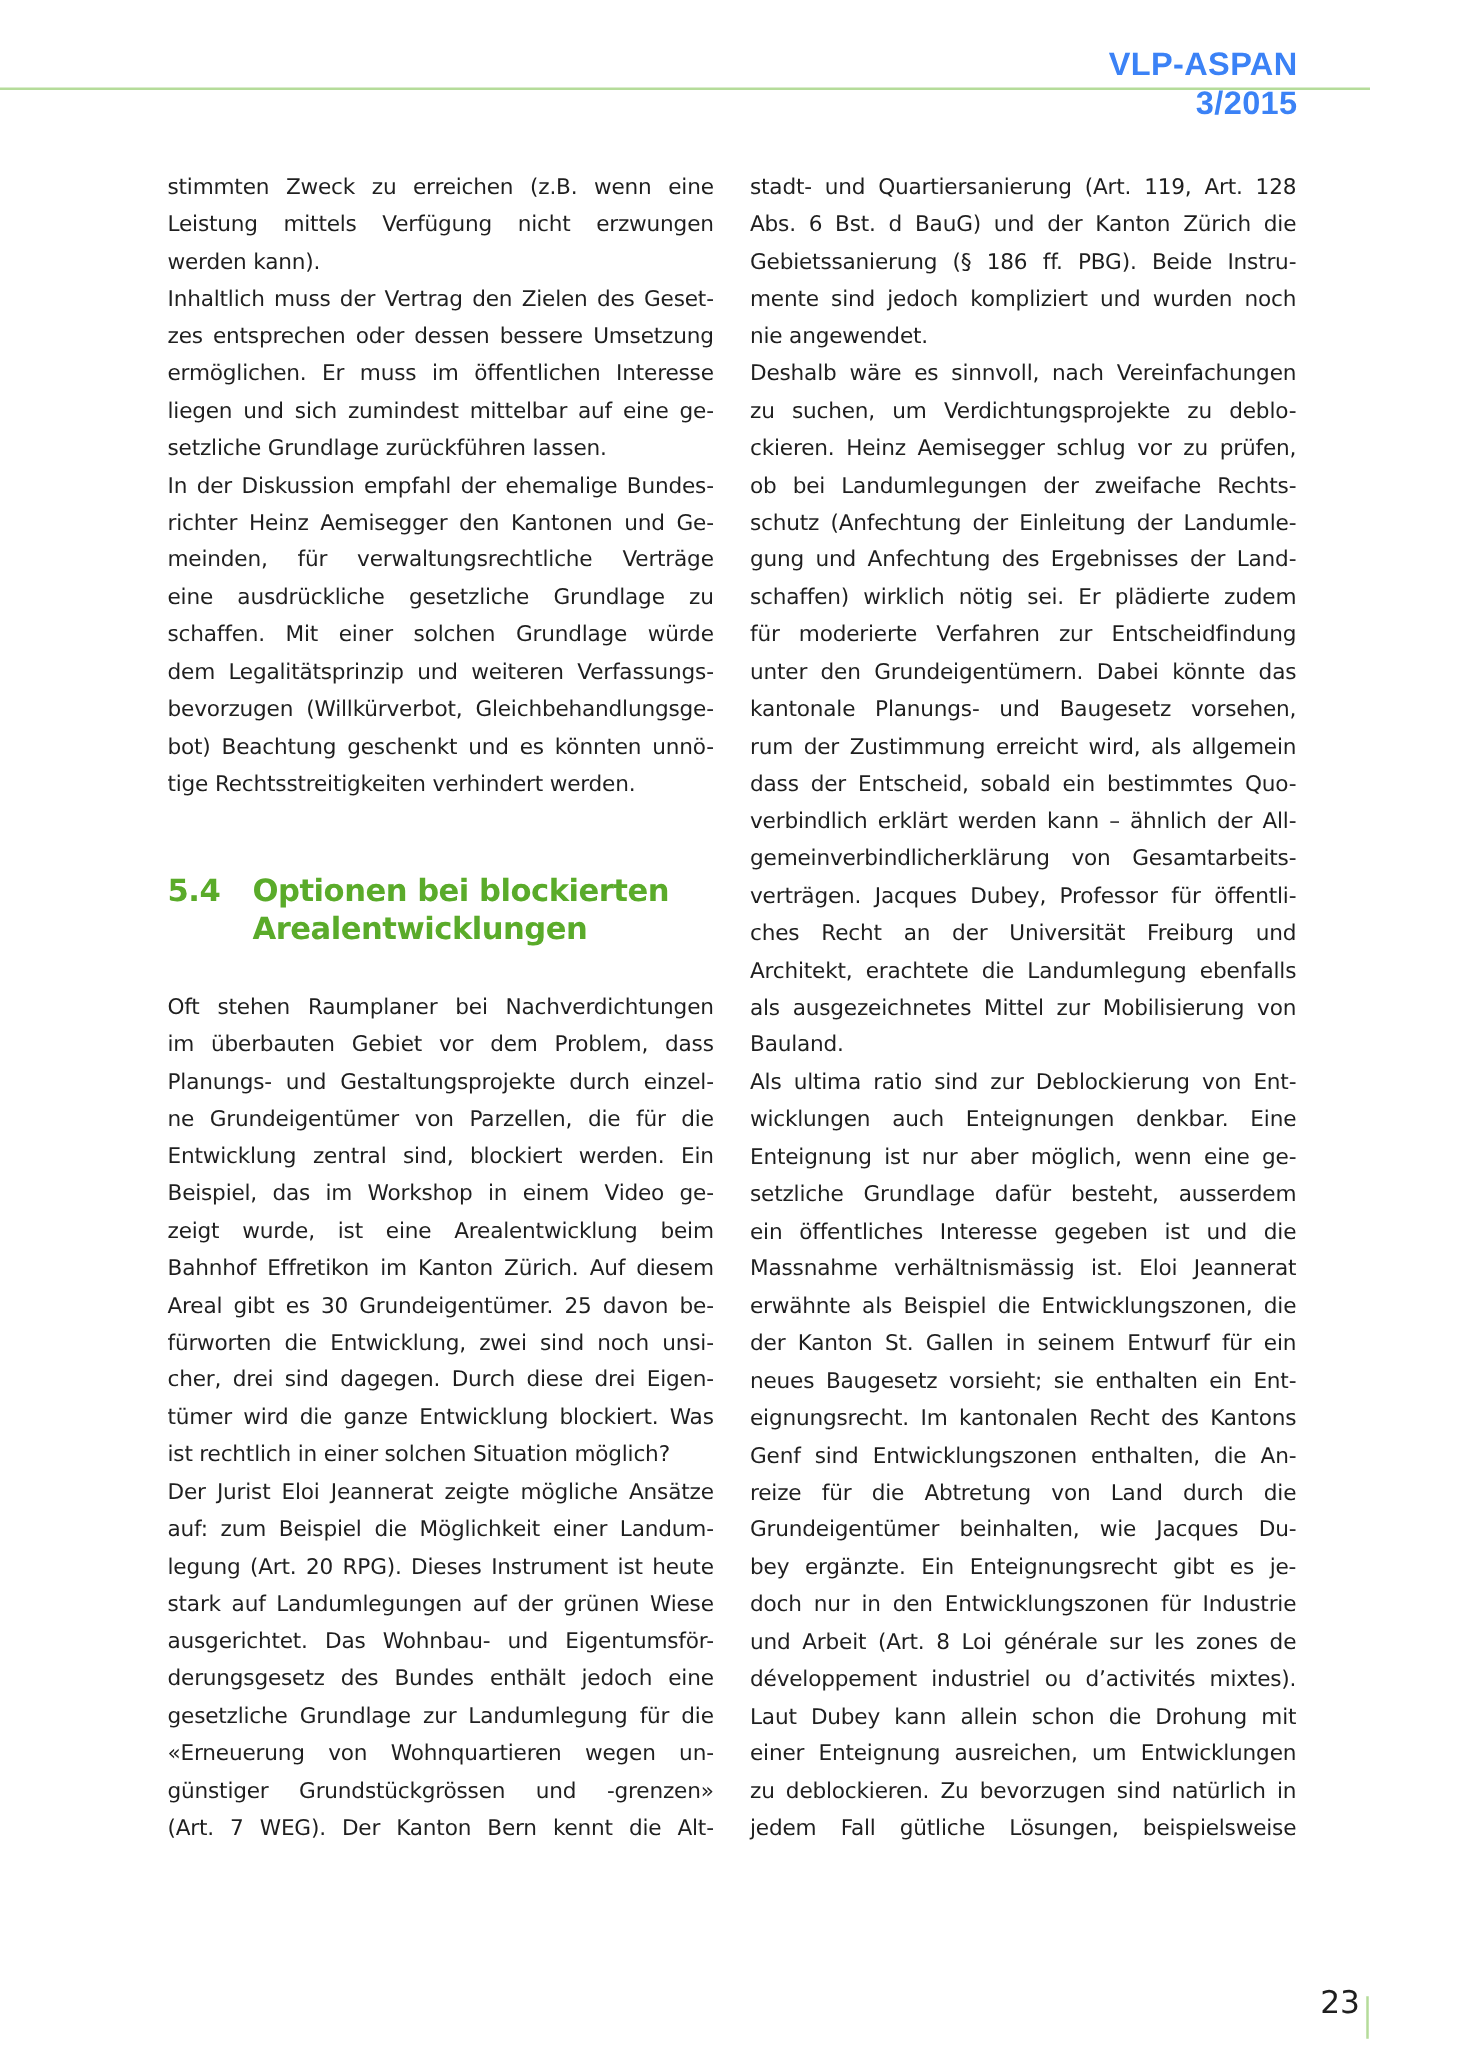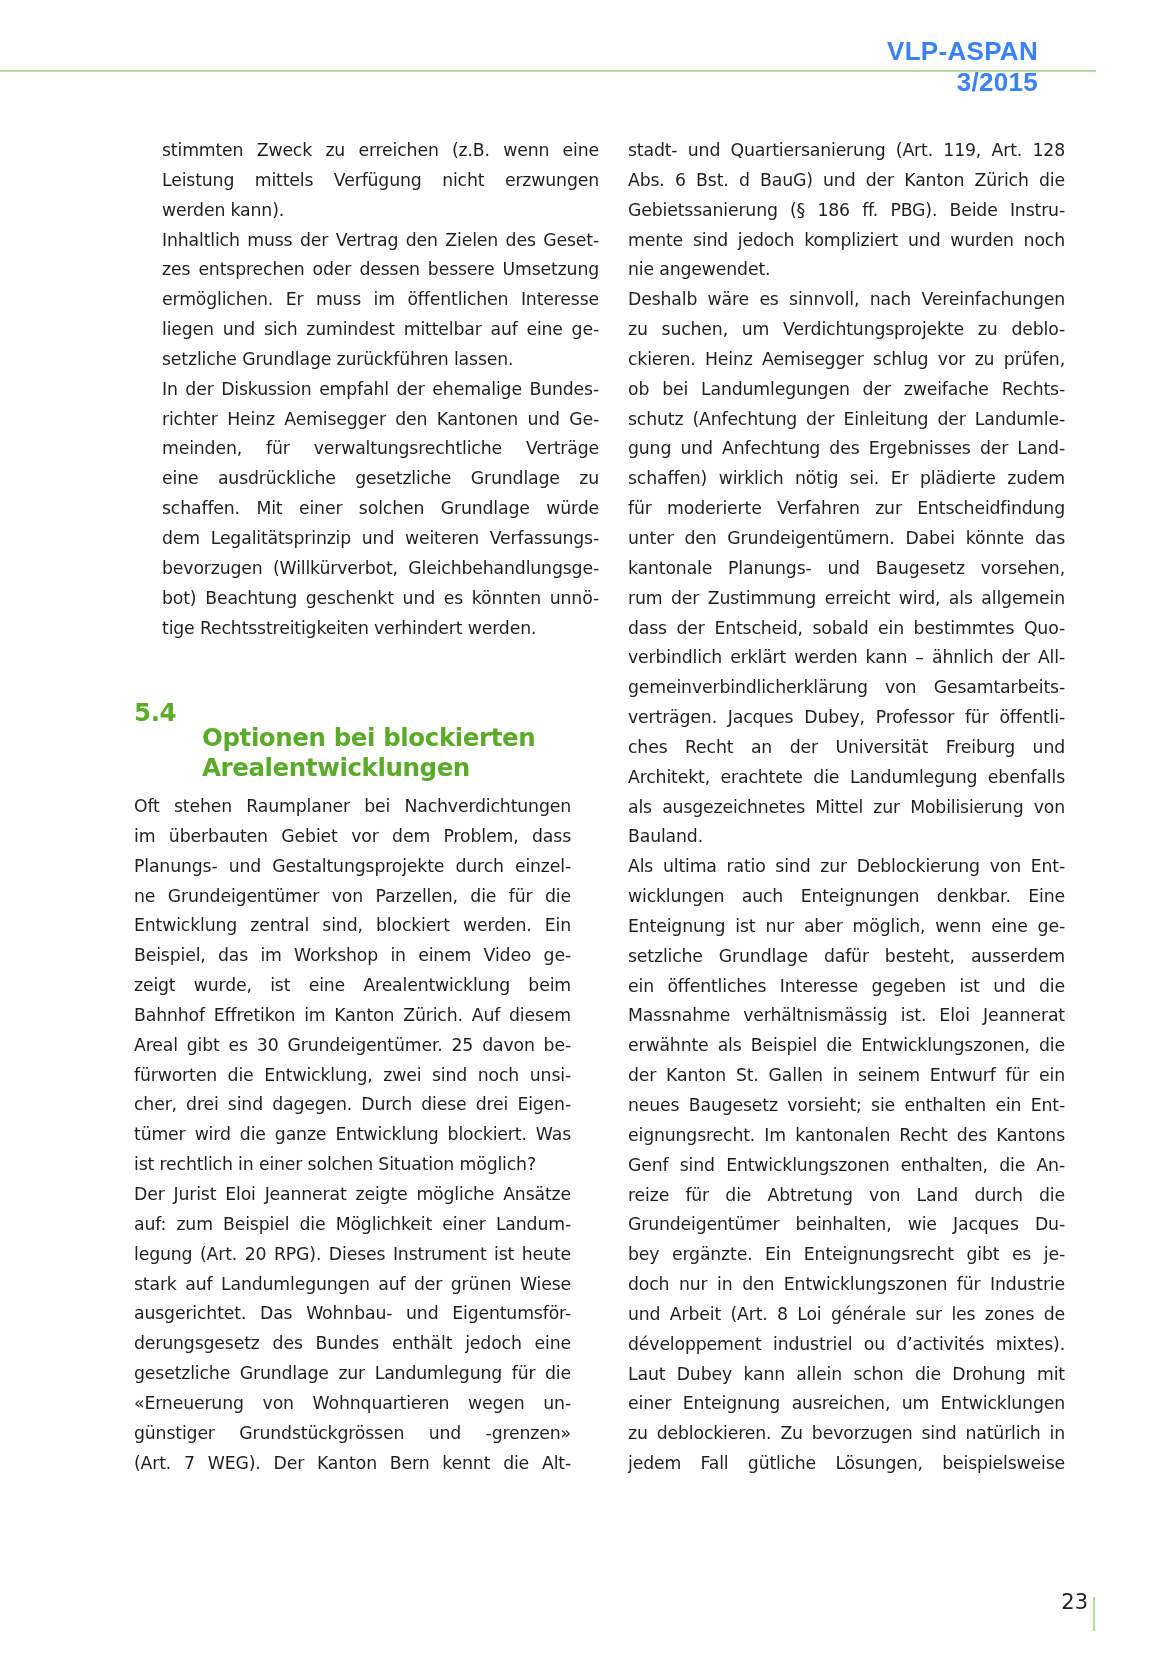--- a/index.html
+++ b/index.html
@@ -2,35 +2,35 @@
 <html><head>
 <meta charset="utf-8">
 <style>
   html, body { margin: 0; padding: 0; background: #ffffff; }
   body { width: 1166px; height: 1654px; position: relative; overflow: hidden;
          font-family: "DejaVu Sans", "Liberation Sans", sans-serif; color: #1f1f1f; }
   .header-title { position: absolute; top: 36px; left: 820px; width: 218px; text-align: right;
          font-family: "Liberation Sans", sans-serif; font-weight: bold; font-size: 26px;
          color: #3b82f6; letter-spacing: 0.3px; }
   .header-rule { position: absolute; top: 70px; left: 0; width: 1096px; height: 2px; background: #b5dc9a; }
-  .col { position: absolute; top: 136px; width: 437px; margin-left: 28px; }
+  .col { position: absolute; top: 136px; width: 437px; }
   .col-left { left: 134px; }
   .col-right { left: 600px; }
   .line { display: block; height: 29.85px; line-height: 29.85px; font-size: 17.3px;
           white-space: nowrap; text-align: justify; text-align-last: justify; letter-spacing: -0.15px; }
   .line.last { text-align-last: left; }
   .heading { position: absolute; left: 134px; top: 698px; width: 440px;
              font-family: "DejaVu Sans", sans-serif; font-weight: bold; font-size: 24.5px;
              color: #5aab2a; line-height: 30px; letter-spacing: -0.4px; }
   .heading .num { position: absolute; left: 0; top: 0; }
-  .heading .txt { position: absolute; left: 68px; top: 0; width: 380px; margin-top: 25px; }
+  .heading .txt { position: absolute; left: 68px; top: 0; width: 380px; }
   .heading .txt span { display: block; }
   .col-left-lower { position: absolute; left: 134px; top: 792px; width: 437px; }
   .page-number { position: absolute; top: 1588px; left: 1000px; width: 88px; text-align: right;
-                 font-size: 21px; color: #1f1f1f; line-height: 28px; }
+                 font-size: 25px; color: #1f1f1f; line-height: 28px; }
   .page-rule { position: absolute; left: 1093px; top: 1597px; width: 2px; height: 34px; background: #b5dc9a; }
 </style>
 </head>
 <body>
 
 <div class="header-title">VLP-ASPAN 3/2015</div>
 <div class="header-rule"></div>
 
 <div class="col col-left" id="left-top">
     <span class="line">stimmten Zweck zu erreichen (z.B. wenn eine</span>

